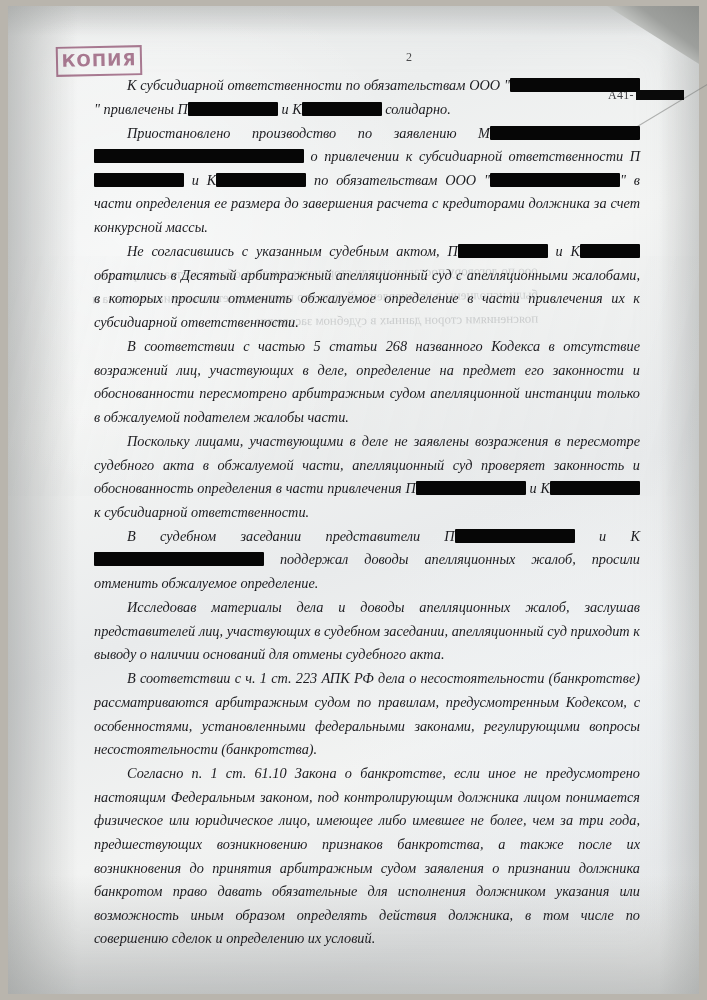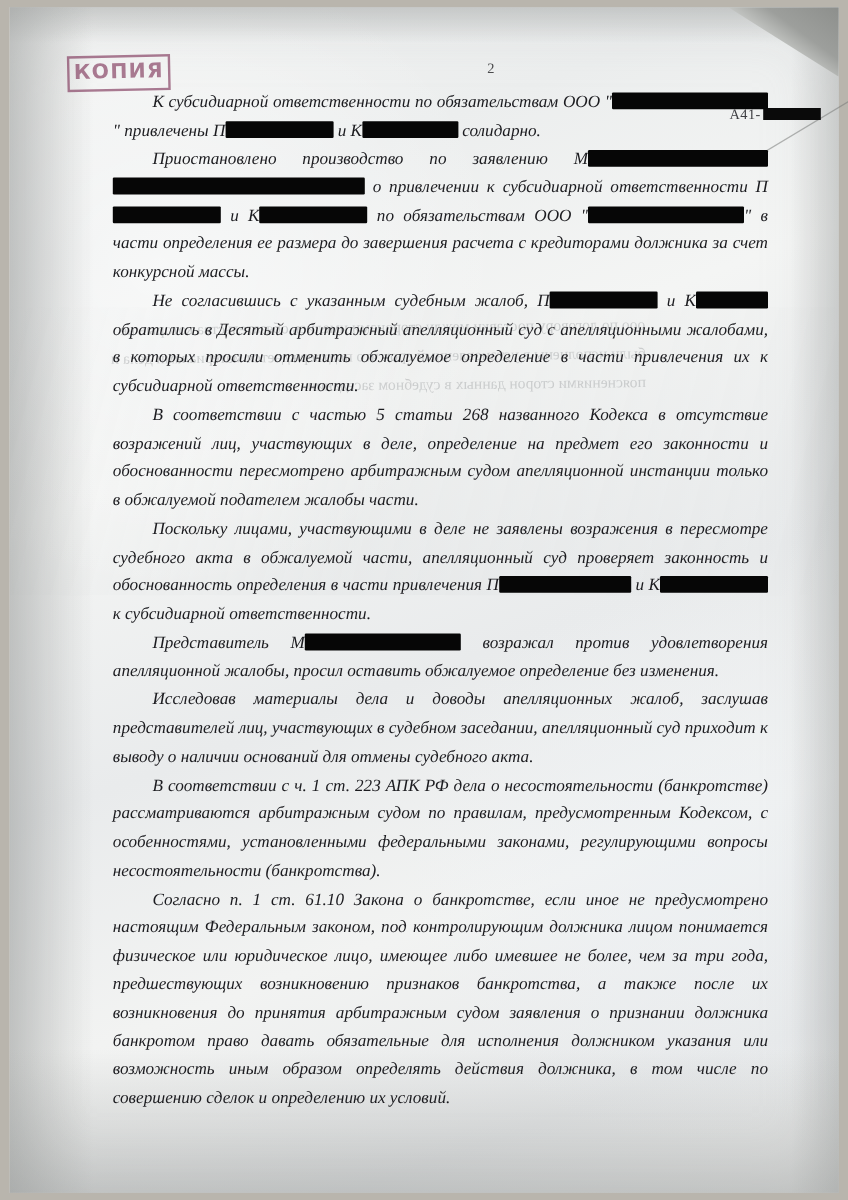--- a/index.html
+++ b/index.html
@@ -180,22 +180,22 @@
 
     <div id="caseno"><span>А41-</span><span class="redact-inline"></span></div>
 
     <div id="ghost">
       ооо по договору поставки между сторонами имелись обязательства которые не были исполнены в установленный срок что подтверждается материалами дела и пояснениями сторон данных в судебном заседании
     </div>
 
     <div id="body">
         <p><span>К субсидиарной ответственности по обязательствам ООО "</span><span class="redact" style="width: 130px;"></span><span>" привлечены П</span><span class="redact" style="width: 90px;"></span><span> и К</span><span class="redact" style="width: 80px;"></span><span> солидарно.</span></p>
         <p><span>Приостановлено производство по заявлению М</span><span class="redact" style="width: 150px;"></span><span class="redact" style="width: 210px;"></span><span> о привлечении к субсидиарной ответственности П</span><span class="redact" style="width: 90px;"></span><span> и К</span><span class="redact" style="width: 90px;"></span><span> по обязательствам ООО "</span><span class="redact" style="width: 130px;"></span><span>" в части определения ее размера до завершения расчета с кредиторами должника за счет конкурсной массы.</span></p>
-        <p><span>Не согласившись с указанным судебным жалоб, П</span><span class="redact" style="width: 90px;"></span><span> и К</span><span class="redact" style="width: 60px;"></span><span> обратились в Десятый арбитражный апелляционный суд с апелляционными жалобами, в которых просили отменить обжалуемое определение в части привлечения их к субсидиарной ответственности.</span></p>
+        <p><span>Не согласившись с указанным судебным актом, П</span><span class="redact" style="width: 90px;"></span><span> и К</span><span class="redact" style="width: 60px;"></span><span> обратились в Десятый арбитражный апелляционный суд с апелляционными жалобами, в которых просили отменить обжалуемое определение в части привлечения их к субсидиарной ответственности.</span></p>
         <p><span>В соответствии с частью 5 статьи 268 названного Кодекса в отсутствие возражений лиц, участвующих в деле, определение на предмет его законности и обоснованности пересмотрено арбитражным судом апелляционной инстанции только в обжалуемой подателем жалобы части.</span></p>
         <p><span>Поскольку лицами, участвующими в деле не заявлены возражения в пересмотре судебного акта в обжалуемой части, апелляционный суд проверяет законность и обоснованность определения в части привлечения П</span><span class="redact" style="width: 110px;"></span><span> и К</span><span class="redact" style="width: 90px;"></span><span> к субсидиарной ответственности.</span></p>
-        <p><span>Представитель М</span><span class="redact" style="width: 130px;"></span><span> возражал против удовлетворения апелляционной жалобы, просил оставить обжалуемое определение без изменения.</span></p>
+        <p><span>В судебном заседании представители П</span><span class="redact" style="width: 120px;"></span><span> и К</span><span class="redact" style="width: 170px;"></span><span> поддержал доводы апелляционных жалоб, просили отменить обжалуемое определение.</span></p>
         <p><span>Исследовав материалы дела и доводы апелляционных жалоб, заслушав представителей лиц, участвующих в судебном заседании, апелляционный суд приходит к выводу о наличии оснований для отмены судебного акта.</span></p>
         <p><span>В соответствии с ч. 1 ст. 223 АПК РФ дела о несостоятельности (банкротстве) рассматриваются арбитражным судом по правилам, предусмотренным Кодексом, с особенностями, установленными федеральными законами, регулирующими вопросы несостоятельности (банкротства).</span></p>
         <p><span>Согласно п. 1 ст. 61.10 Закона о банкротстве, если иное не предусмотрено настоящим Федеральным законом, под контролирующим должника лицом понимается физическое или юридическое лицо, имеющее либо имевшее не более, чем за три года, предшествующих возникновению признаков банкротства, а также после их возникновения до принятия арбитражным судом заявления о признании должника банкротом право давать обязательные для исполнения должником указания или возможность иным образом определять действия должника, в том числе по совершению сделок и определению их условий.</span></p>
       </div>
   </div>
 </div>
 
 </body></html>

